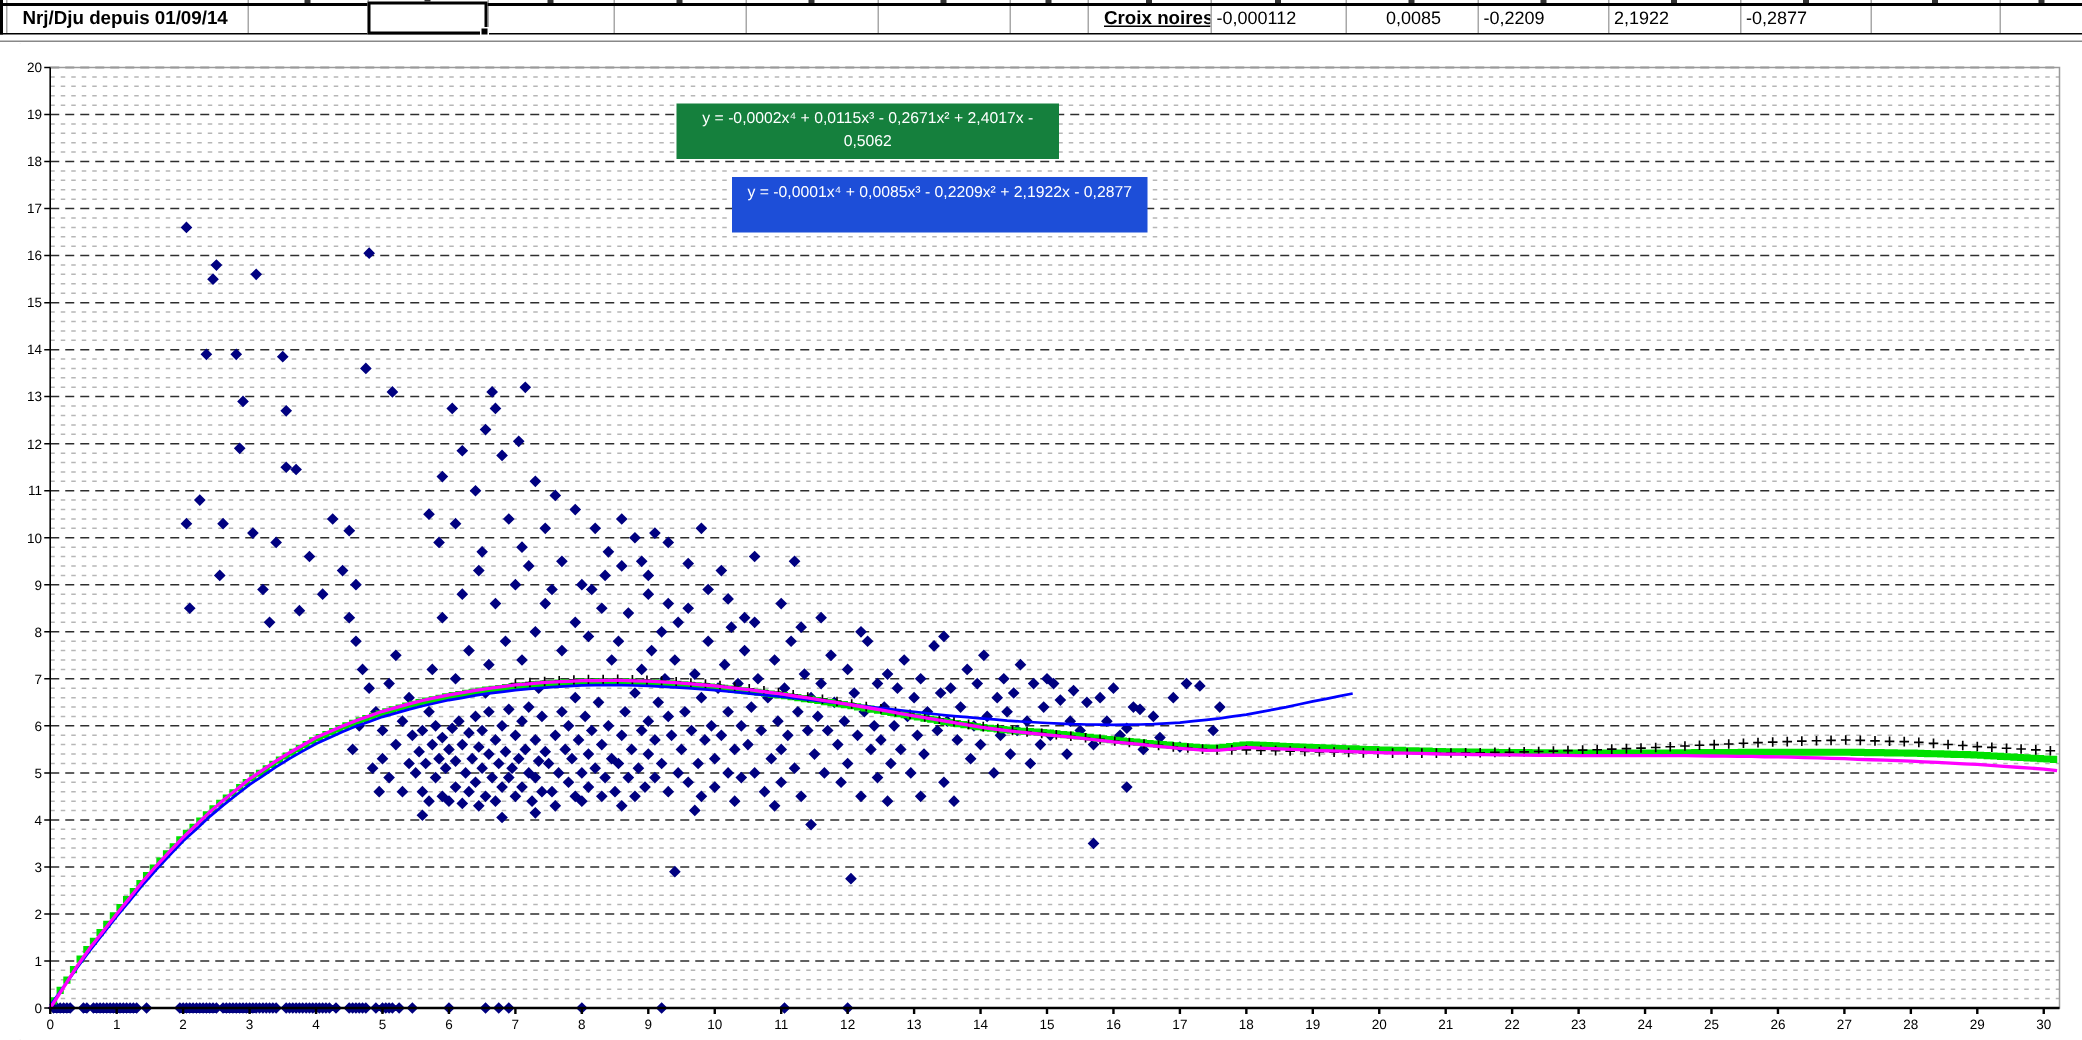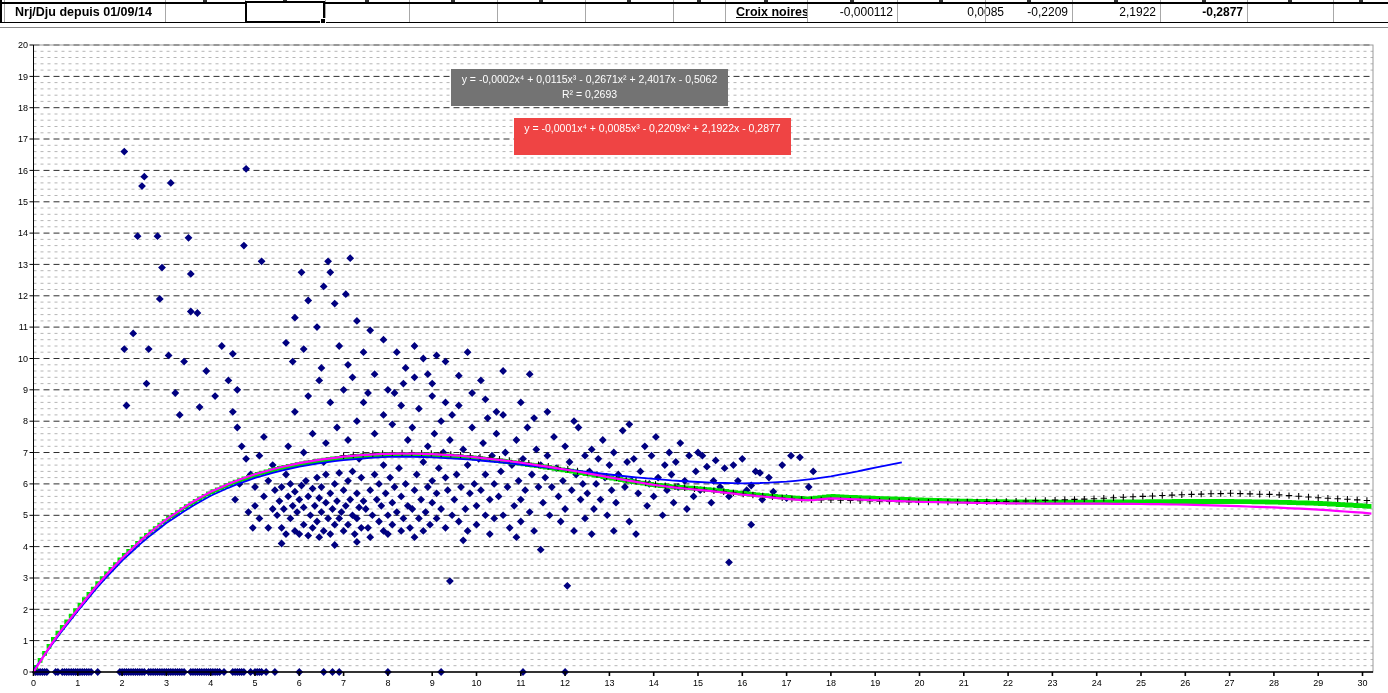--- a/index.html
+++ b/index.html
@@ -2,53 +2,53 @@
 <html><head>
 <meta charset="utf-8">
 <style>
   html,body{margin:0;padding:0;background:#fff;font-family:"Liberation Sans",sans-serif;}
   #stage{position:relative;width:1388px;height:693px;overflow:hidden;background:#fff;}
   
   #sheet-header{position:absolute;left:0;top:0;width:1388px;height:29px;background:#fff;z-index:5;}
   #row1{position:absolute;left:0;top:0;width:1388px;height:23px;}
   .cell{position:absolute;top:3px;height:19px;line-height:19px;font-size:12px;color:#000;padding:0 4px;white-space:nowrap;overflow:hidden;box-sizing:border-box;}
   .cell.b{font-weight:bold;font-size:12.5px;padding-left:11px;}
-  .cell.r{text-align:right;}
+  .cell.r{text-align:left;}
   .vline{position:absolute;top:0;width:1px;height:22px;background:#a8a8a8;}
   .frag{position:absolute;top:0;width:4px;height:2px;background:#333;}
   #hdr-topline{position:absolute;left:0;top:2px;width:1388px;height:2px;background:#000;}
   #hdr-botline{position:absolute;left:0;top:22px;width:1388px;height:1px;background:#000;}
   #hdr-chartline{position:absolute;left:0;top:27px;width:1388px;height:1px;background:#888;}
   #hdr-leftborder{position:absolute;left:0;top:0;width:2px;height:23px;background:#000;}
   #sel-cell{position:absolute;top:1px;height:22px;border:2px solid #000;box-sizing:border-box;background:#fff;}
   #sel-handle{position:absolute;right:-3px;bottom:-3px;width:4px;height:4px;background:#000;border:1px solid #fff;}
   
   #left-sliver{position:absolute;left:0;top:29px;width:13px;height:664px;border-right:1px solid #aaa;
     background:repeating-linear-gradient(to bottom,#fff 0px,#fff 8.4px,#4a4a4a 8.4px,#4a4a4a 9.4px);}
   #chart-wrap{position:absolute;left:0;top:29px;width:1388px;height:664px;background:#fff;}
   #chart-svg{position:absolute;left:0;top:0;}
   #chart-svg text{font-family:"Liberation Sans",sans-serif;font-size:9px;fill:#000;}
   .eq-box{position:absolute;color:#fff;text-align:center;font-size:10.5px;line-height:15px;padding-top:3px;box-sizing:border-box;z-index:3;}
-  #eq-blue{left:451px;top:40px;width:277px;height:37px;background:#737373;}
-  #eq-magenta{left:488px;top:89px;width:277px;height:37px;background:#ef4444;margin-left:26px;}
+  #eq-blue{left:451px;top:40px;width:255px;height:37px;background:#15803d;}
+  #eq-magenta{left:488px;top:89px;width:277px;height:37px;background:#1d4ed8;}
 </style>
 </head>
 <body>
 
 <div id="stage">
 
   <div id="sheet-header">
     <div id="row1">
         <div class="cell b" style="left: 4px; width: 161px;">Nrj/Dju depuis 01/09/14</div>
         <div class="cell b" style="left: 725px; width: 82px; text-decoration: underline;">Croix noires</div>
         <div class="cell r" style="left: 807px; width: 90px;">-0,000112</div>
         <div class="cell r" style="left: 920px; width: 88px;">0,0085</div>
         <div class="cell r" style="left: 985px; width: 87px;">-0,2209</div>
         <div class="cell r" style="left: 1072px; width: 88px;">2,1922</div>
-        <div class="cell r" style="left: 1160px; width: 87px; font-weight: bold;">-0,2877</div>
+        <div class="cell r" style="left: 1160px; width: 87px;">-0,2877</div>
         <div class="vline" style="left: 4px;"></div>
         <div class="vline" style="left: 165px;"></div>
         <div class="frag" style="left: 203px;"></div>
         <div class="vline" style="left: 245px;"></div>
         <div class="frag" style="left: 283px;"></div>
         <div class="vline" style="left: 325px;"></div>
         <div class="frag" style="left: 365px;"></div>
         <div class="vline" style="left: 409px;"></div>
         <div class="frag" style="left: 451px;"></div>
         <div class="vline" style="left: 497px;"></div>
@@ -147,20 +147,19 @@
           <text x="1141.0" y="657" text-anchor="middle">25</text>
           <text x="1185.3" y="657" text-anchor="middle">26</text>
           <text x="1229.6" y="657" text-anchor="middle">27</text>
           <text x="1273.9" y="657" text-anchor="middle">28</text>
           <text x="1318.2" y="657" text-anchor="middle">29</text>
           <text x="1362.5" y="657" text-anchor="middle">30</text>
         </g>
       </svg>
     <div class="eq-box" id="eq-blue">
       <div>y = -0,0002x⁴ + 0,0115x³ - 0,2671x² + 2,4017x - 0,5062</div>
-      <div>R² = 0,2693</div>
     </div>
     <div class="eq-box" id="eq-magenta">
       <div>y = -0,0001x⁴ + 0,0085x³ - 0,2209x² + 2,1922x - 0,2877</div>
     </div>
   </div>
 
 </div>
 
 </body></html>

